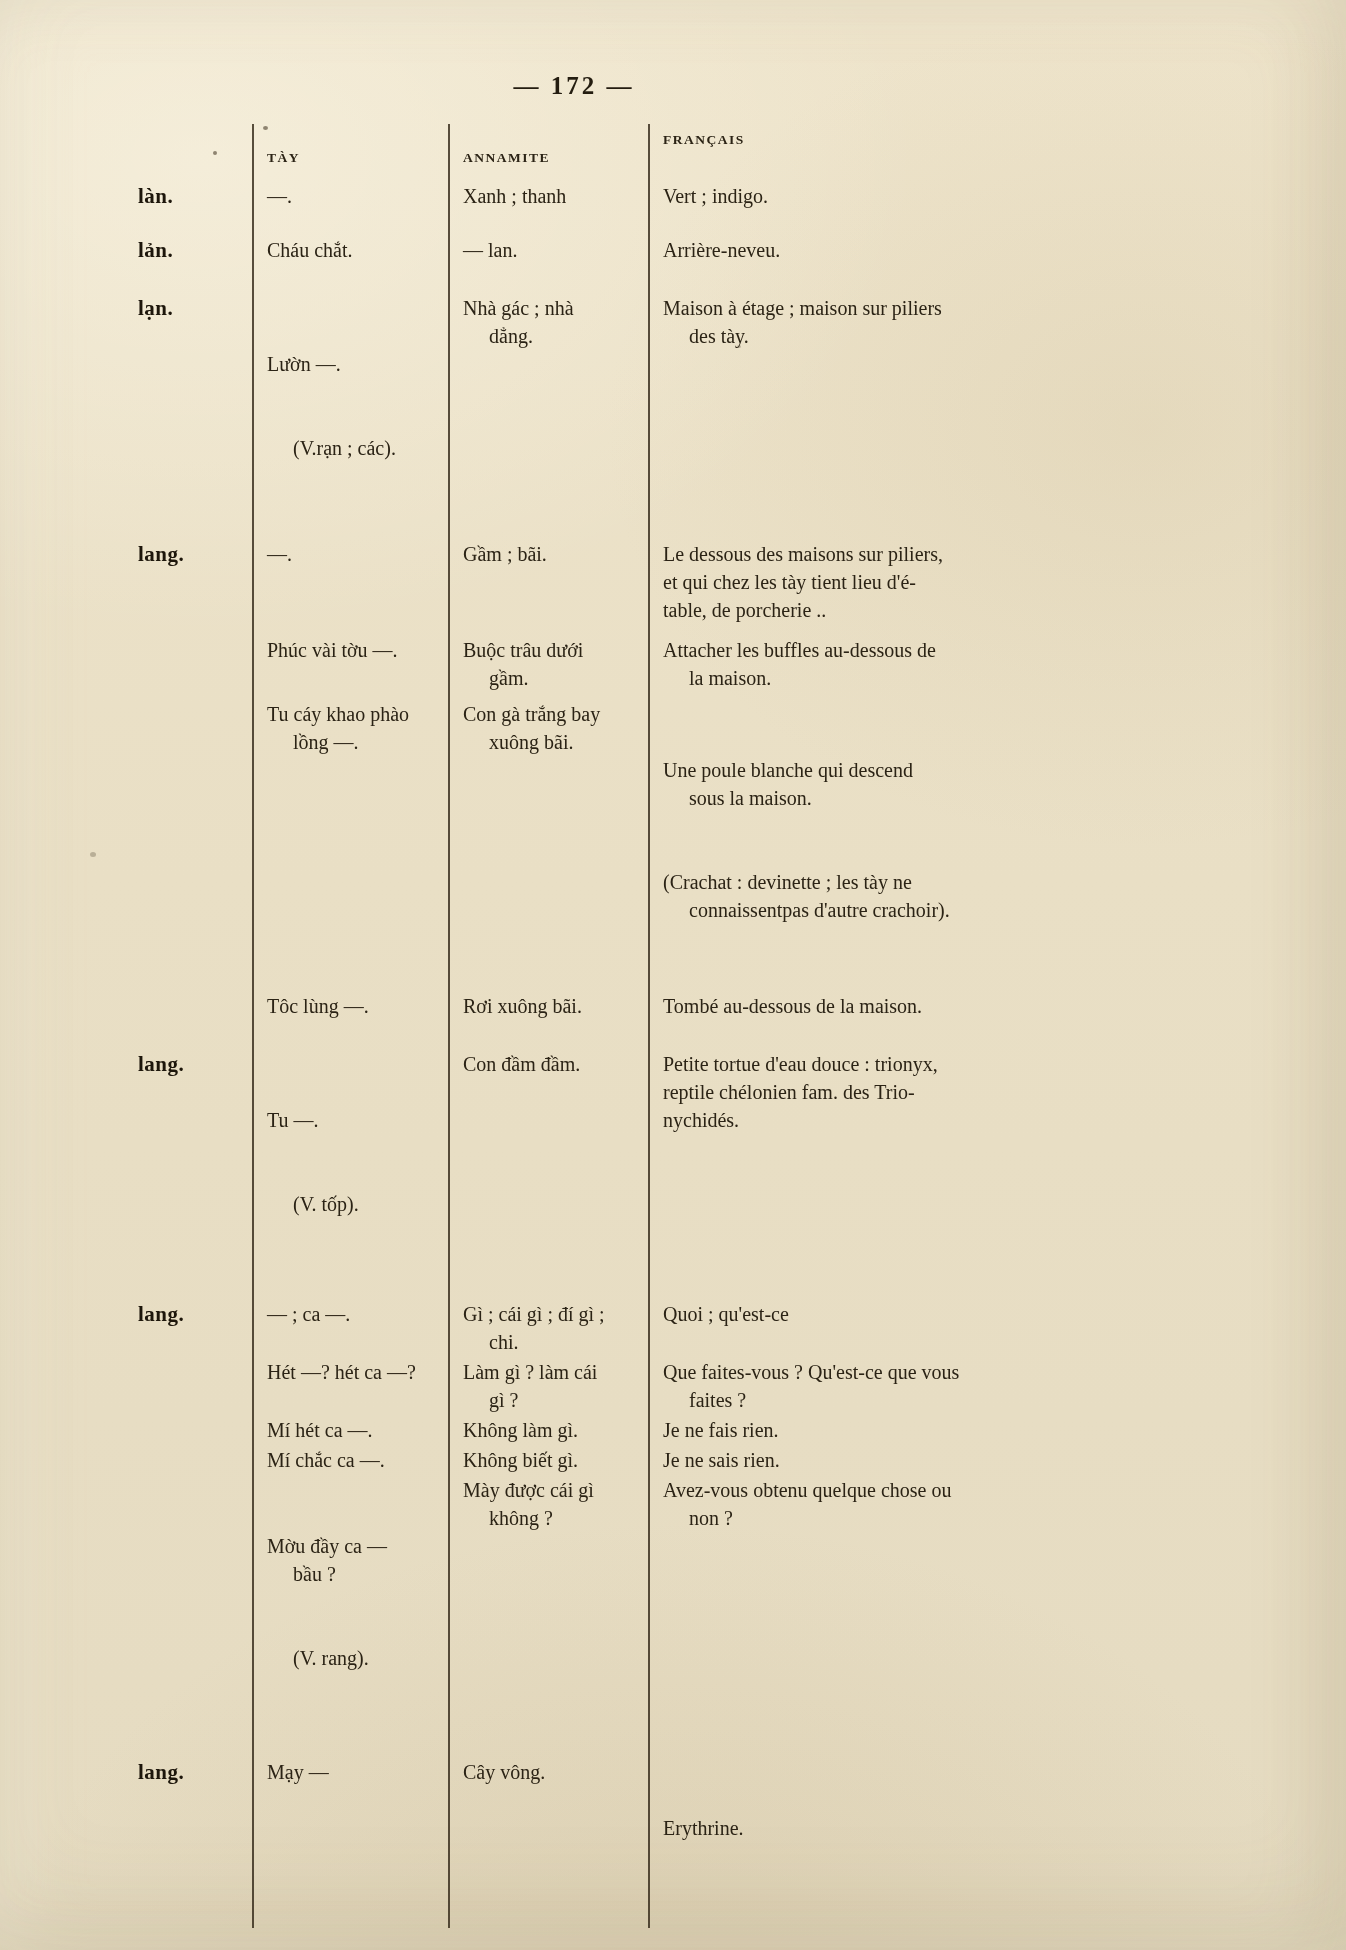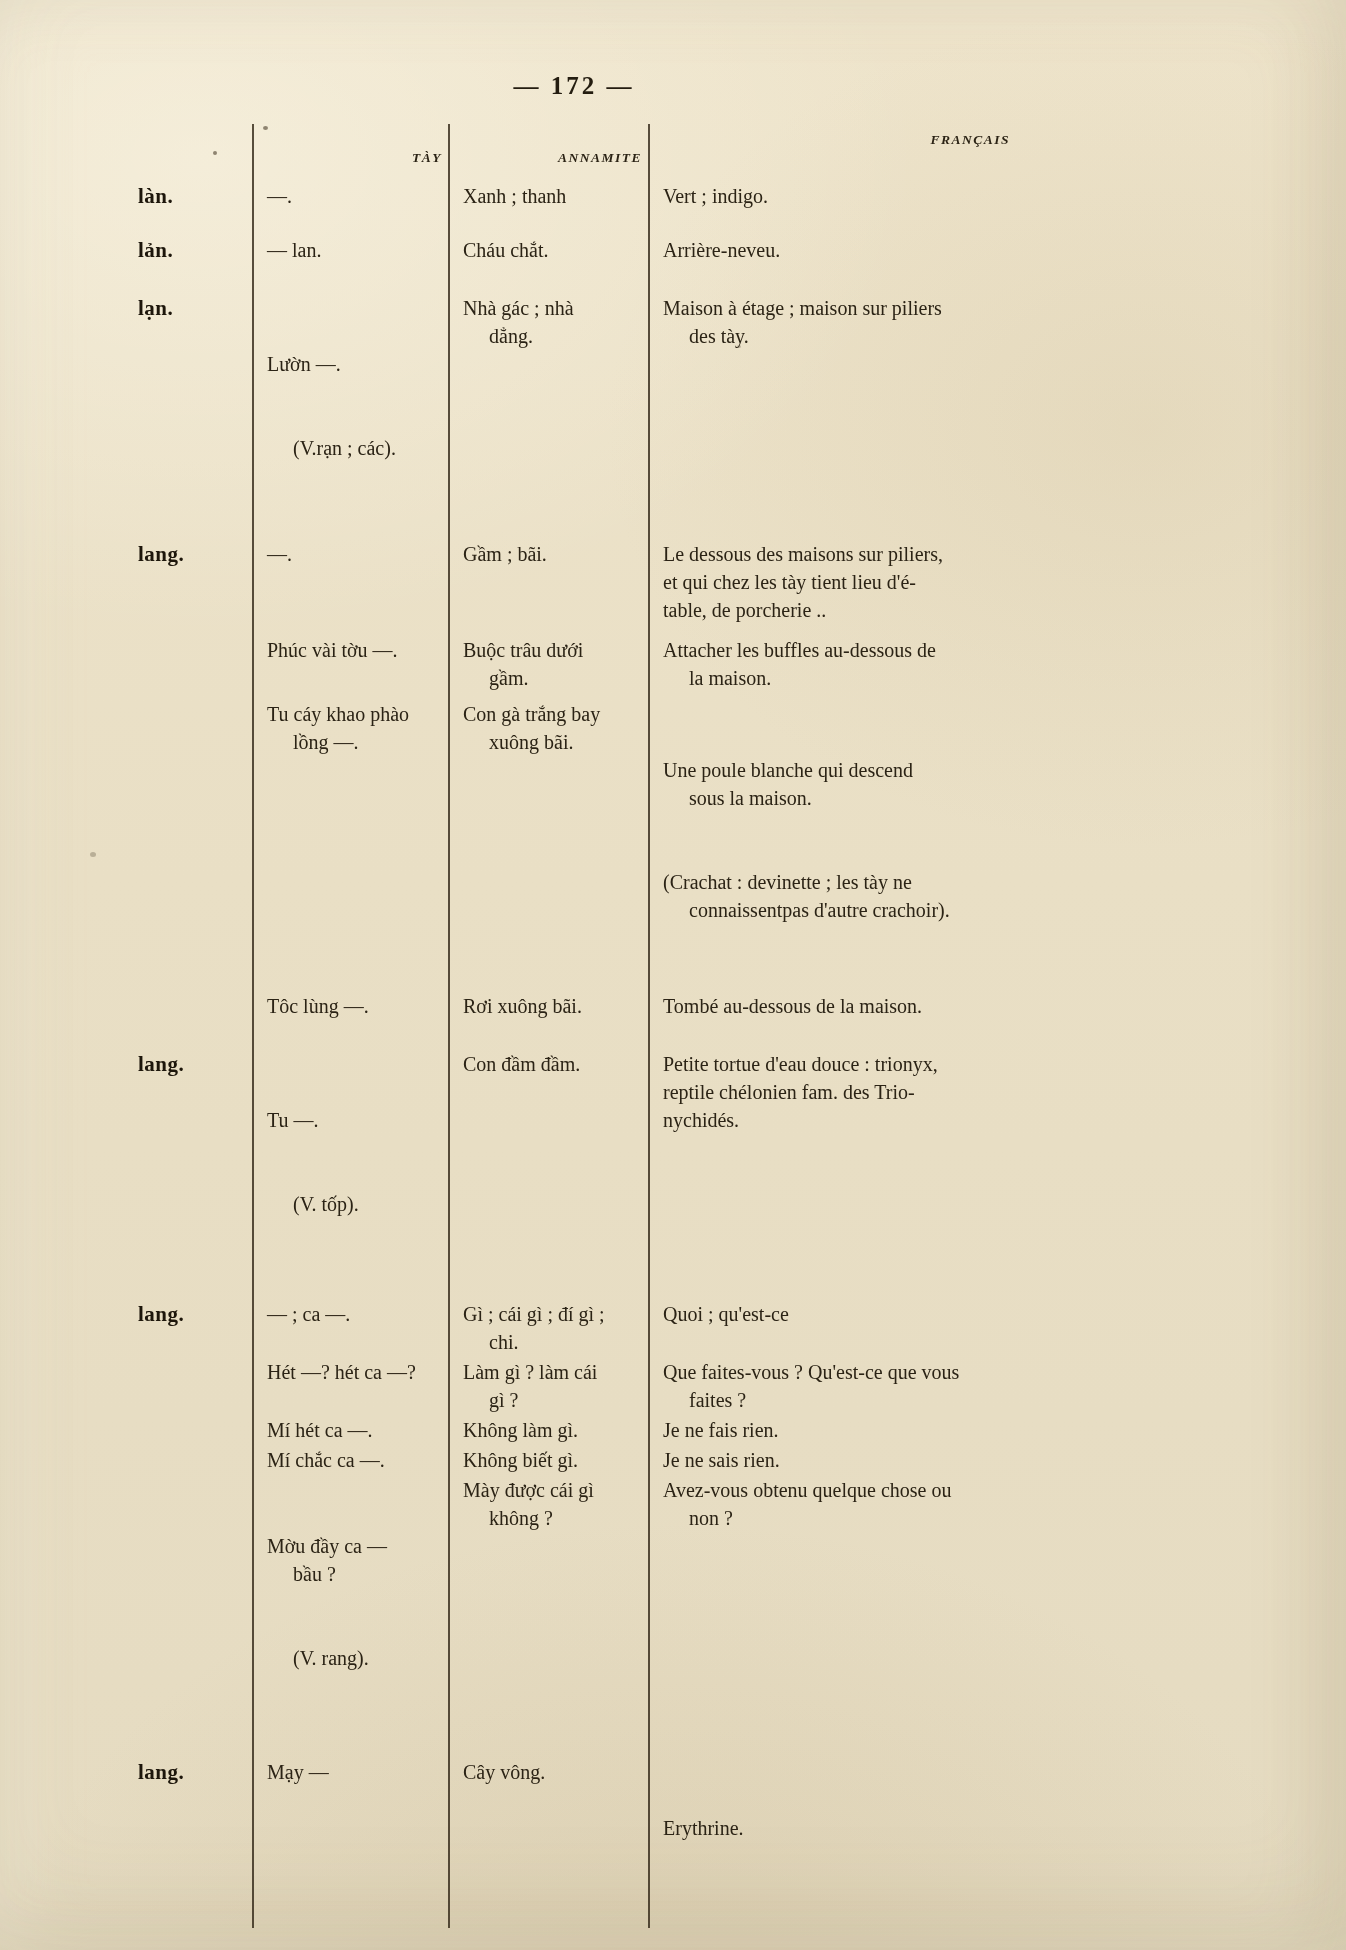--- a/index.html
+++ b/index.html
@@ -36,21 +36,21 @@
     font-weight:bold; font-size:21px; letter-spacing:.5px;
     padding-left:6px; color:#1d160b;
   }
   .hang { padding-left:39px; text-indent:-26px; }
   .t { display:block; }
   .note { display:block; text-indent:0; margin-left:16px; }
   .hang .note { margin-left:0; }
   .hdrrow .cell { padding-bottom:10px; }
   .hdr {
     font-size:13.5px; font-weight:bold; letter-spacing:1.5px;
-    text-align:right; padding-top:20px; color:#2b2315;font-style:italic;
+    text-align:left; padding-top:20px; color:#2b2315;
   }
   .frh { padding-top:2px; }
   
   .g2  > .cell { padding-bottom:2px; }
   .g8  > .cell { padding-bottom:8px; }
   .g12 > .cell { padding-bottom:12px; }
   .g22 > .cell { padding-bottom:22px; }
   .g26 > .cell { padding-bottom:26px; }
   .g30 > .cell { padding-bottom:30px; }
   .speck { position:absolute; border-radius:50%; background:rgba(58,46,28,.55); }
@@ -78,22 +78,22 @@
 
     <div class="row g26">
       <div class="cell hw">làn.</div>
       <div class="cell rule hang">—.</div>
       <div class="cell rule hang">Xanh ; thanh</div>
       <div class="cell rule">Vert ; indigo.</div>
     </div>
 
     <div class="row g30">
       <div class="cell hw">lản.</div>
+      <div class="cell rule hang">Cháu chắt.</div>
       <div class="cell rule hang">— lan.</div>
-      <div class="cell rule hang">Cháu chắt.</div>
       <div class="cell rule">Arrière-neveu.</div>
     </div>
 
     <div class="row g22">
       <div class="cell hw">lạn.</div>
       <div class="cell rule hang">
         <span class="t">Lườn —.</span>
         <span class="note">(V.rạn ; các).</span>
       </div>
       <div class="cell rule hang">Nhà gác ; nhà

